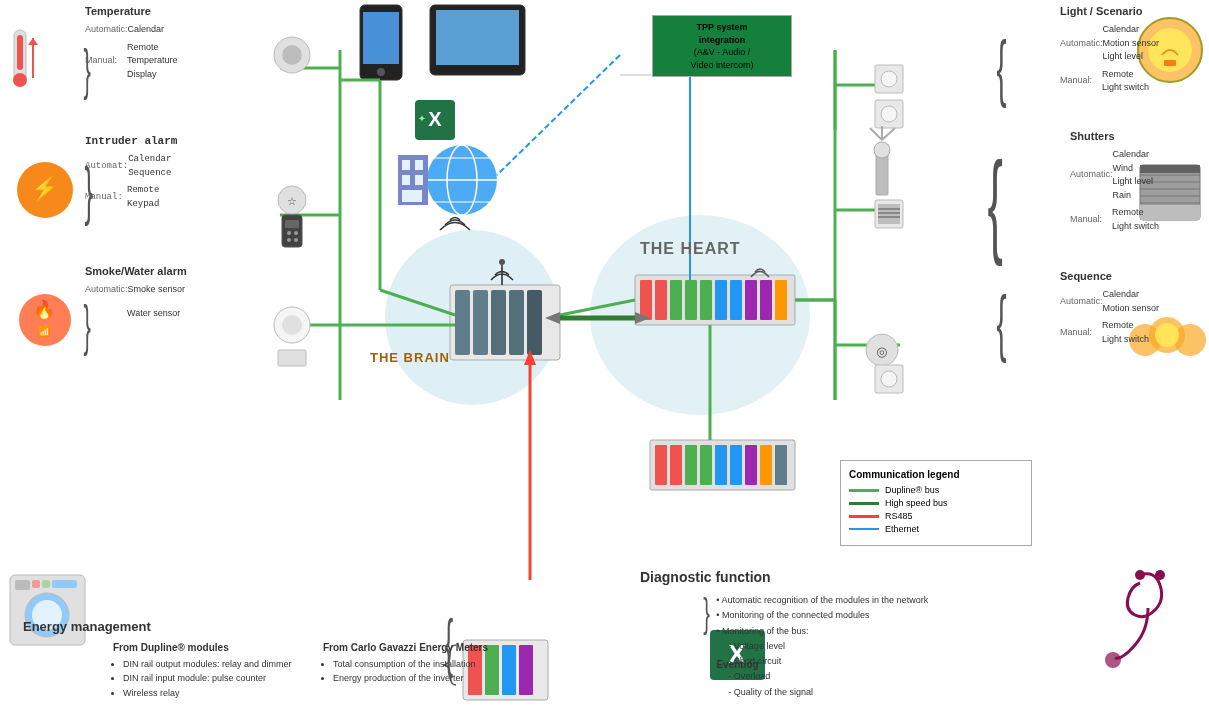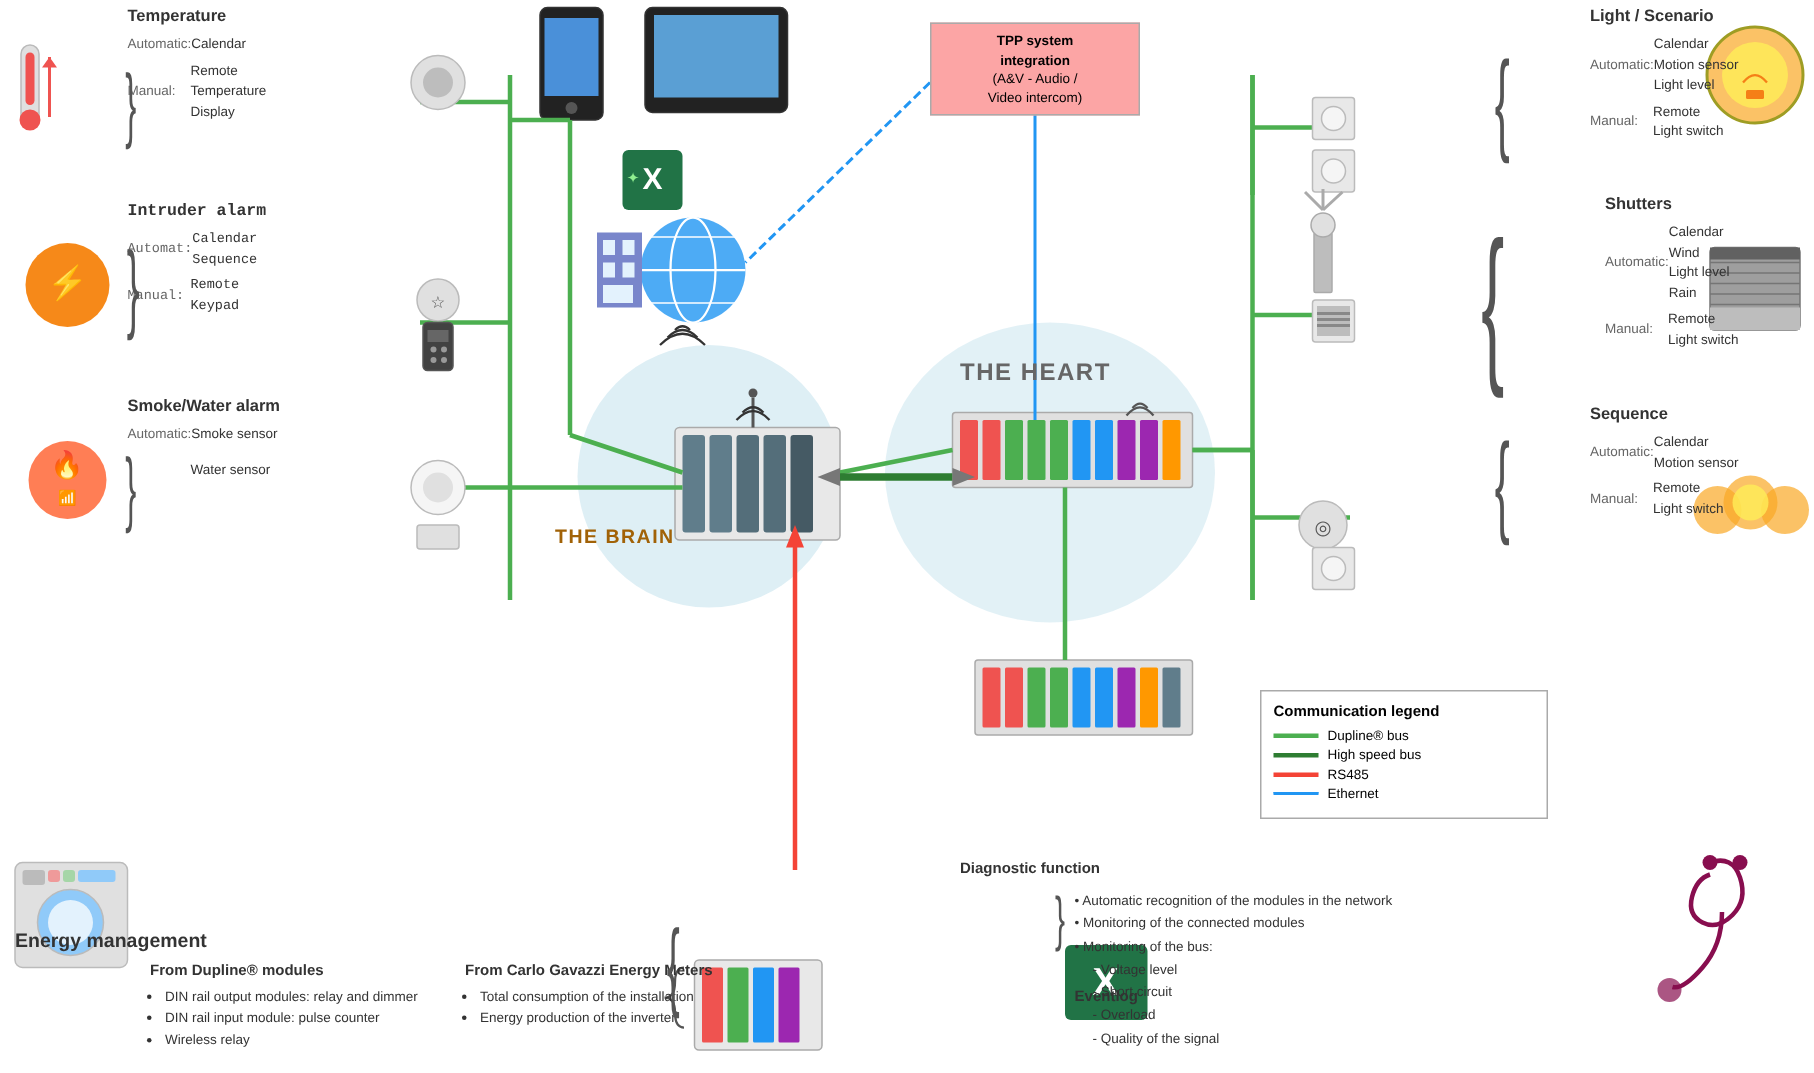--- a/index.html
+++ b/index.html
@@ -87,21 +87,21 @@
     .sequence-section {
       position: absolute;
       top: 270px;
       right: 50px;
     }
 
     
     .energy-section {
       position: absolute;
       bottom: 15px;
-      left: 10px;
+      left: 23px;
       width: 490px;
     }
 
     
     .diagnostic-section {
       position: absolute;
       bottom: 15px;
       left: 640px;
       width: 560px;
     }
@@ -126,27 +126,27 @@
       font-weight: bold;
       color: #666;
       letter-spacing: 1px;
       text-align: right;
     }
 
     
     .tpp-box {
       position: absolute;
       top: 15px;
-      left: 620px;
+      left: 652px;
       width: 140px;
       border: 1px solid #aaa;
       padding: 5px 8px;
       font-size: 9px;
       text-align: center;
-      background: #fca5a5;
+      background: #15803d;
       line-height: 1.4;
     }
 
     
     .legend-box {
       position: absolute;
       top: 460px;
       left: 840px;
       width: 192px;
       border: 1px solid #aaa;
@@ -587,21 +587,21 @@
           <div class="energy-sub-title">From Carlo Gavazzi Energy Meters</div>
           <ul class="energy-list">
             <li>Total consumption of the installation</li>
             <li>Energy production of the inverter</li>
           </ul>
         </div>
       </div>
     </div>
 
     <div class="diagnostic-section">
-      <div class="section-title" style="font-size:10px; margin-bottom:8px;">Diagnostic function</div>
+      <div class="section-title" style="font-size:14px; margin-bottom:8px;">Diagnostic function</div>
       <div style="margin-left:60px; display:flex; align-items:flex-start;">
         <div style="font-size: 40px; color:#555; margin-right:8px; line-height:1; transform:scaleX(0.5);">}</div>
         <ul style="font-size:9px; color:#333; line-height:1.7; list-style:none; margin-left:-5px;">
           <li>• Automatic recognition of the modules in the network</li>
           <li>• Monitoring of the connected modules</li>
           <li>• Monitoring of the bus:</li>
           <li style="padding-left:12px;">- Voltage level</li>
           <li style="padding-left:12px;">- Short circuit</li>
           <li style="padding-left:12px;">- Overload</li>
           <li style="padding-left:12px;">- Quality of the signal</li>

